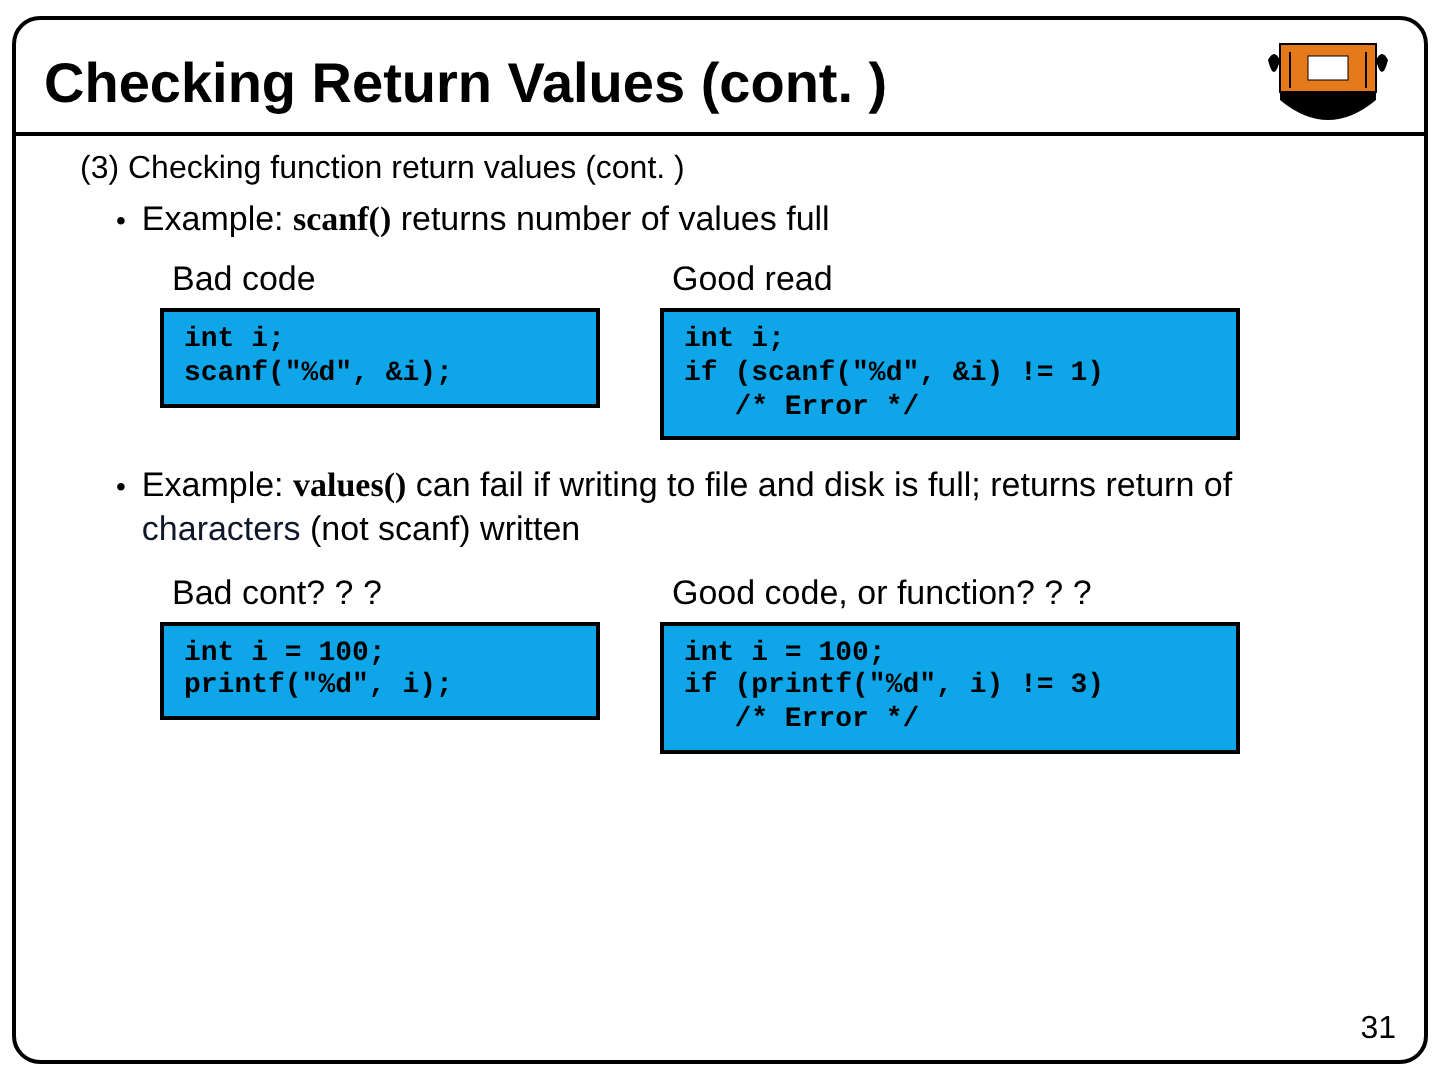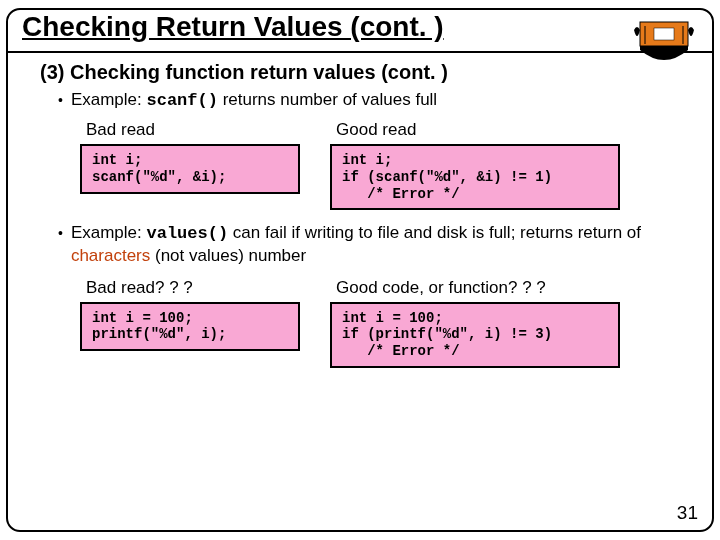--- a/index.html
+++ b/index.html
@@ -14,75 +14,73 @@
     position: absolute;
     left: 6px;
     top: 8px;
     width: 708px;
     height: 524px;
     border: 2px solid #000;
     border-radius: 14px;
     background: #fff;
   }
   .title-wrap {
-    padding: 1px 14px 4px 14px;
-    text-decoration: underline;
+    padding: 16px 14px 4px 14px;
   }
   .title {
     font-size: 28px;
     font-weight: bold;
     color: #000;
   }
   .shield {
     position: absolute;
     right: 18px;
     top: 10px;
   }
   .divider {
     border-bottom: 2px solid #000;
     margin-top: 4px;
   }
   .content {
     padding: 8px 24px 0 32px;
   }
   .sec-head {
-    font-size: 20px;
+    font-size: 16px;
     color: #000;
     margin-bottom: 6px;
-    font-weight: bold;
   }
   .bullet {
     display: flex;
     align-items: flex-start;
     font-size: 17px;
     color: #000;
     margin: 4px 0 6px 18px;
   }
   .bullet .dot {
     font-size: 14px;
     line-height: 20px;
     margin-right: 8px;
   }
   .mono {
-    font-family: Liberation Mono, monospace;
+    font-family: Liberation Serif, serif;
     font-weight: bold;
   }
   .two-col {
     display: flex;
     gap: 30px;
     margin-left: 40px;
     margin-bottom: 12px;
   }
   .col .col-head {
     font-size: 17px;
     margin: 4px 0 4px 6px;
   }
   .codebox {
     border: 2px solid #000;
-    background: #f9a8d4;
+    background: #0ea5e9;
     padding: 6px 10px 6px 10px;
     font-family: "Courier New", monospace;
     font-weight: bold;
     font-size: 14px;
     line-height: 1.2;
     white-space: pre;
     color: #000;
     min-width: 220px;
   }
   .codebox.wide { min-width: 290px; }
@@ -93,26 +91,26 @@
     color: #000;
     margin: 8px 0 6px 18px;
     line-height: 1.3;
   }
   .bullet2 .dot {
     font-size: 14px;
     line-height: 22px;
     margin-right: 8px;
     flex-shrink: 0;
   }
-  .redword { color: #c2410c; }
+  .redword { color: #0f172a; }
   .page-num {
     position: absolute;
     right: 14px;
     bottom: 6px;
-    font-size: 19px;
+    font-size: 16px;
     color: #000;
   }
 </style>
 </head>
 <body>
 
 <div class="slide-frame">
 
   <div class="title-wrap">
     <div class="title">Checking Return Values (cont. )</div>
@@ -138,42 +136,42 @@
 
     <div class="bullet">
       <span class="dot">•</span>
       <span>
         <span>Example: </span><span class="mono">scanf()</span><span> returns number of values full</span>
       </span>
     </div>
 
     <div class="two-col">
       <div class="col">
-        <div class="col-head">Bad read</div>
+        <div class="col-head">Bad code</div>
         <div class="codebox">int i;
 scanf("%d", &amp;i);</div>
       </div>
       <div class="col">
         <div class="col-head">Good read</div>
         <div class="codebox wide">int i;
 if (scanf("%d", &amp;i) != 1)
    /* Error */</div>
       </div>
     </div>
 
     <div class="bullet2">
       <span class="dot">•</span>
       <span>
-        <span>Example: </span><span class="mono">values()</span><span> can fail if writing to file and disk is full; returns return of </span><span class="redword">characters</span><span> (not values) number</span>
+        <span>Example: </span><span class="mono">values()</span><span> can fail if writing to file and disk is full; returns return of </span><span class="redword">characters</span><span> (not scanf) written</span>
       </span>
     </div>
 
     <div class="two-col">
       <div class="col">
-        <div class="col-head">Bad read? ? ?</div>
+        <div class="col-head">Bad cont? ? ?</div>
         <div class="codebox">int i = 100;
 printf("%d", i);</div>
       </div>
       <div class="col">
         <div class="col-head">Good code, or function? ? ?</div>
         <div class="codebox wide">int i = 100;
 if (printf("%d", i) != 3)
    /* Error */</div>
       </div>
     </div>

